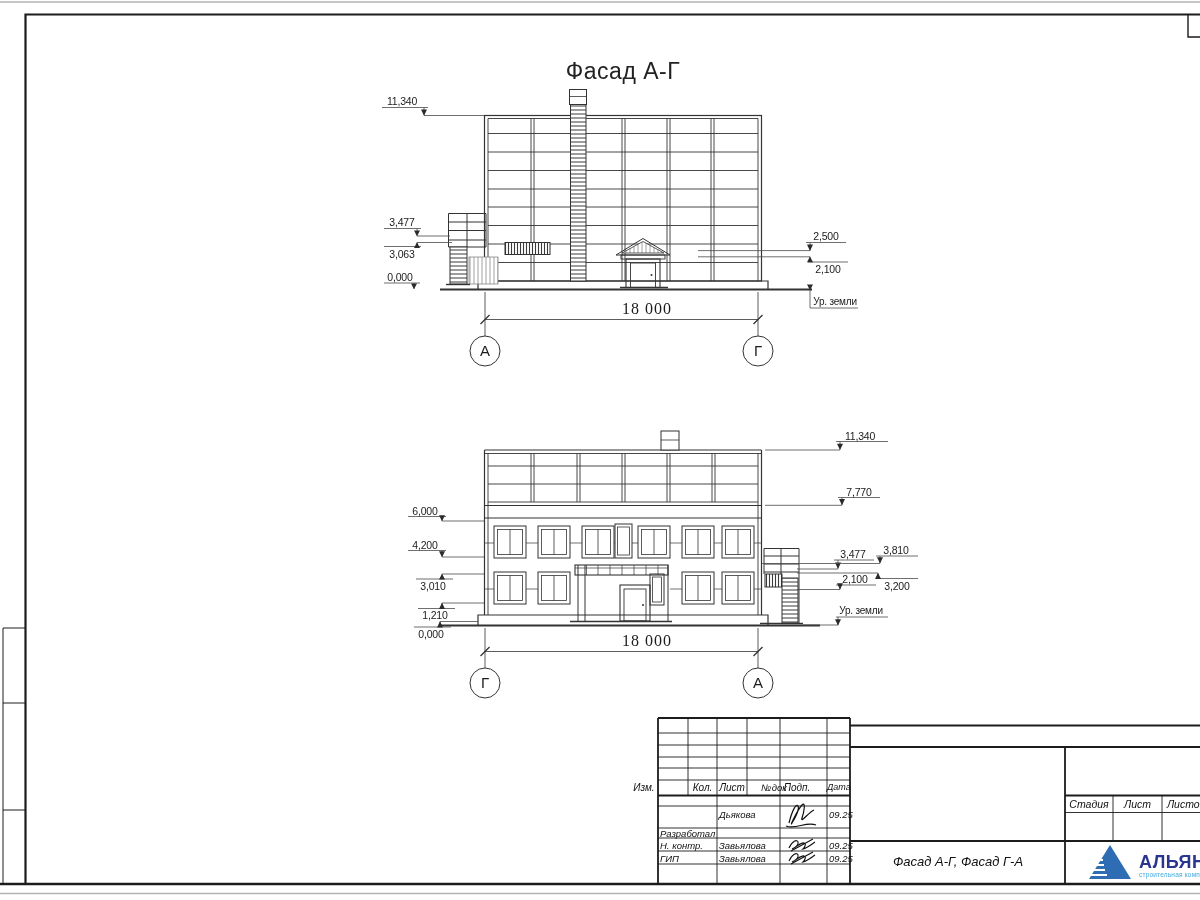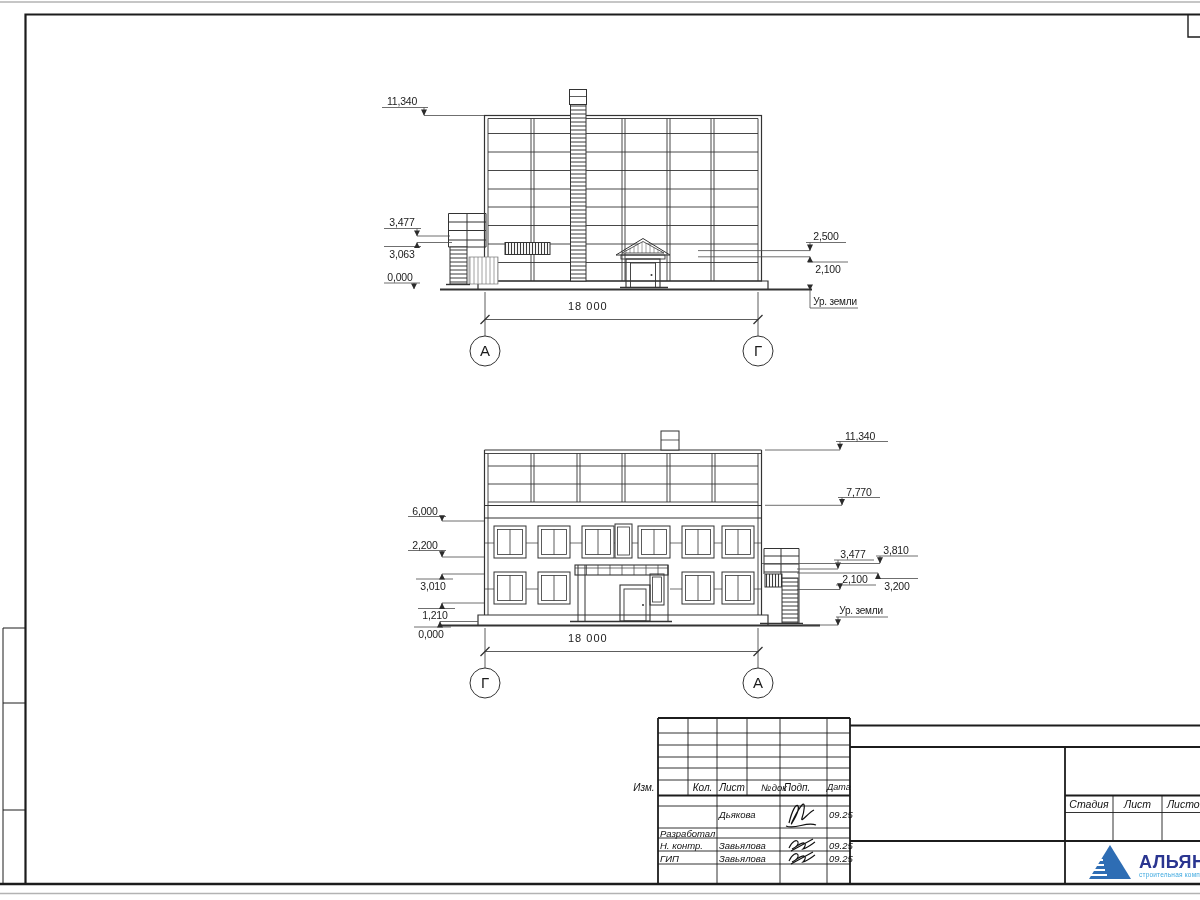--- a/index.html
+++ b/index.html
@@ -3,21 +3,21 @@
 <meta charset="utf-8">
 <style>
   html,body{margin:0;padding:0;background:#fff;}
   #page{position:relative;width:1200px;height:900px;background:#ffffff;overflow:hidden;
         font-family:"Liberation Sans",sans-serif;color:#1b1b1b;}
   #linework{position:absolute;left:0;top:0;}
   .t{position:absolute;white-space:nowrap;color:#1b1b1b;}
   .dim{font-size:10.5px;text-align:center;letter-spacing:-0.2px;}
   .ftitle{font-size:23px;text-align:center;letter-spacing:0.5px;color:#222;}
   .axis{font-size:15px;text-align:center;line-height:30px;width:30px;height:30px;}
-  .dimbig{font-size:11px;text-align:left;letter-spacing:1px;}
+  .dimbig{font-size:16px;text-align:right;letter-spacing:1px;font-family:Liberation Serif, serif;}
   .tb{font-style:italic;font-size:10px;text-align:center;color:#111;}
   .tbl{font-style:italic;font-size:9.5px;text-align:left;color:#111;}
   .doctitle{font-style:italic;font-size:13px;text-align:center;line-height:34px;color:#111;}
   .logoname{font-weight:bold;font-size:18px;letter-spacing:0.5px;}
   .logotag{font-size:6.5px;letter-spacing:0.2px;}
 </style>
 </head>
 <body>
 
 <div id="page">
@@ -233,33 +233,34 @@
 
   <g>
     <polygon points="1110,845 1089,879 1131,879" fill="#2e6db4" stroke="none"></polygon>
     <rect x="1091" y="874" width="16" height="2" fill="#fff"></rect>
     <rect x="1093" y="869" width="12" height="2" fill="#fff"></rect>
     <rect x="1095" y="864" width="9" height="2" fill="#fff"></rect>
     <rect x="1097" y="859" width="6" height="2" fill="#fff"></rect>
   </g>
 </svg>
 
+<div class="t ftitle" style="left:543px;top:58px;width:160px;">Фасад А-Г</div>
 <div class="t dim" style="left:382px;top:95px;width:40px;">11,340</div>
 <div class="t dim" style="left:384px;top:216px;width:36px;">3,477</div>
 <div class="t dim" style="left:384px;top:248px;width:36px;">3,063</div>
 <div class="t dim" style="left:382px;top:271px;width:36px;">0,000</div>
 <div class="t dim" style="left:806px;top:230px;width:40px;">2,500</div>
 <div class="t dim" style="left:808px;top:263px;width:40px;">2,100</div>
 <div class="t dim" style="left:812px;top:296px;width:46px;font-size:10px;">Ур. земли</div>
 <div class="t dimbig" style="left:568px;top:300px;width:104px;">18 000</div>
 <div class="t axis" style="left:470px;top:336px;">А</div>
 <div class="t axis" style="left:743px;top:336px;">Г</div>
 
 <div class="t dim" style="left:406px;top:505px;width:38px;">6,000</div>
-<div class="t dim" style="left:406px;top:539px;width:38px;">2,200</div>
+<div class="t dim" style="left:406px;top:539px;width:38px;">4,200</div>
 <div class="t dim" style="left:414px;top:580px;width:38px;">3,010</div>
 <div class="t dim" style="left:416px;top:609px;width:38px;">1,210</div>
 <div class="t dim" style="left:412px;top:628px;width:38px;">0,000</div>
 <div class="t dim" style="left:838px;top:430px;width:44px;">11,340</div>
 <div class="t dim" style="left:840px;top:486px;width:38px;">7,770</div>
 <div class="t dim" style="left:834px;top:548px;width:38px;">3,477</div>
 <div class="t dim" style="left:877px;top:544px;width:38px;">3,810</div>
 <div class="t dim" style="left:836px;top:573px;width:38px;">2,100</div>
 <div class="t dim" style="left:878px;top:580px;width:38px;">3,200</div>
 <div class="t dim" style="left:838px;top:605px;width:46px;font-size:10px;">Ур. земли</div>
@@ -277,20 +278,21 @@
 <div class="t tbl" style="left:660px;top:828px;width:56px;">Разработал</div>
 <div class="t tbl" style="left:719px;top:809px;width:58px;">Дьякова</div>
 <div class="t tbl" style="left:829px;top:809px;width:23px;">09.25</div>
 <div class="t tbl" style="left:660px;top:840px;width:56px;">Н. контр.</div>
 <div class="t tbl" style="left:719px;top:840px;width:58px;">Завьялова</div>
 <div class="t tbl" style="left:829px;top:840px;width:23px;">09.25</div>
 <div class="t tbl" style="left:660px;top:853px;width:56px;">ГИП</div>
 <div class="t tbl" style="left:719px;top:853px;width:58px;">Завьялова</div>
 <div class="t tbl" style="left:829px;top:853px;width:23px;">09.25</div>
 
+<div class="t doctitle" style="left:852px;top:845px;width:212px;">Фасад А-Г, Фасад Г-А</div>
 
 <div class="t tb" style="left:1065px;top:798px;width:48px;font-size:10.5px;">Стадия</div>
 <div class="t tb" style="left:1113px;top:798px;width:49px;font-size:10.5px;">Лист</div>
 <div class="t tb" style="left:1162px;top:798px;width:48px;font-size:10.5px;">Листов</div>
 
 <div class="t logoname" style="left:1139px;top:852px;color:#2a3590;">АЛЬЯНС</div>
 <div class="t logotag" style="left:1139px;top:871px;color:#3fa9e0;">строительная компания</div>
 
 </div>
 

